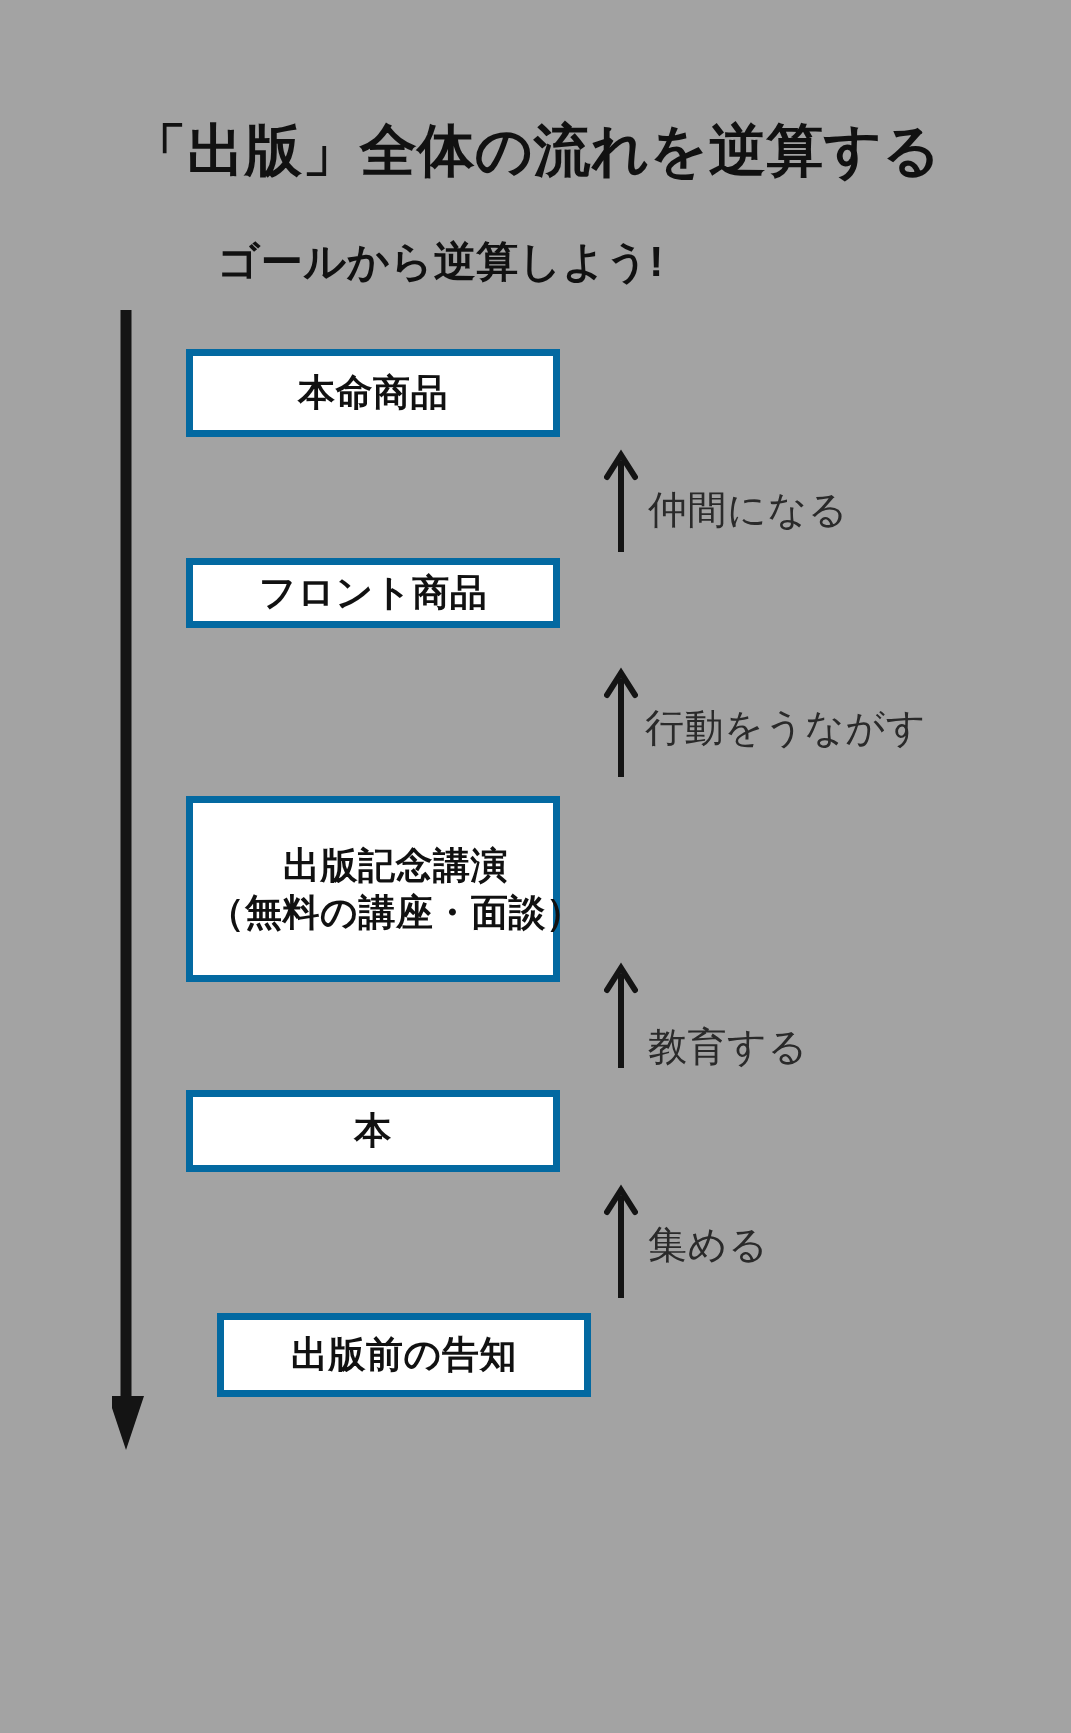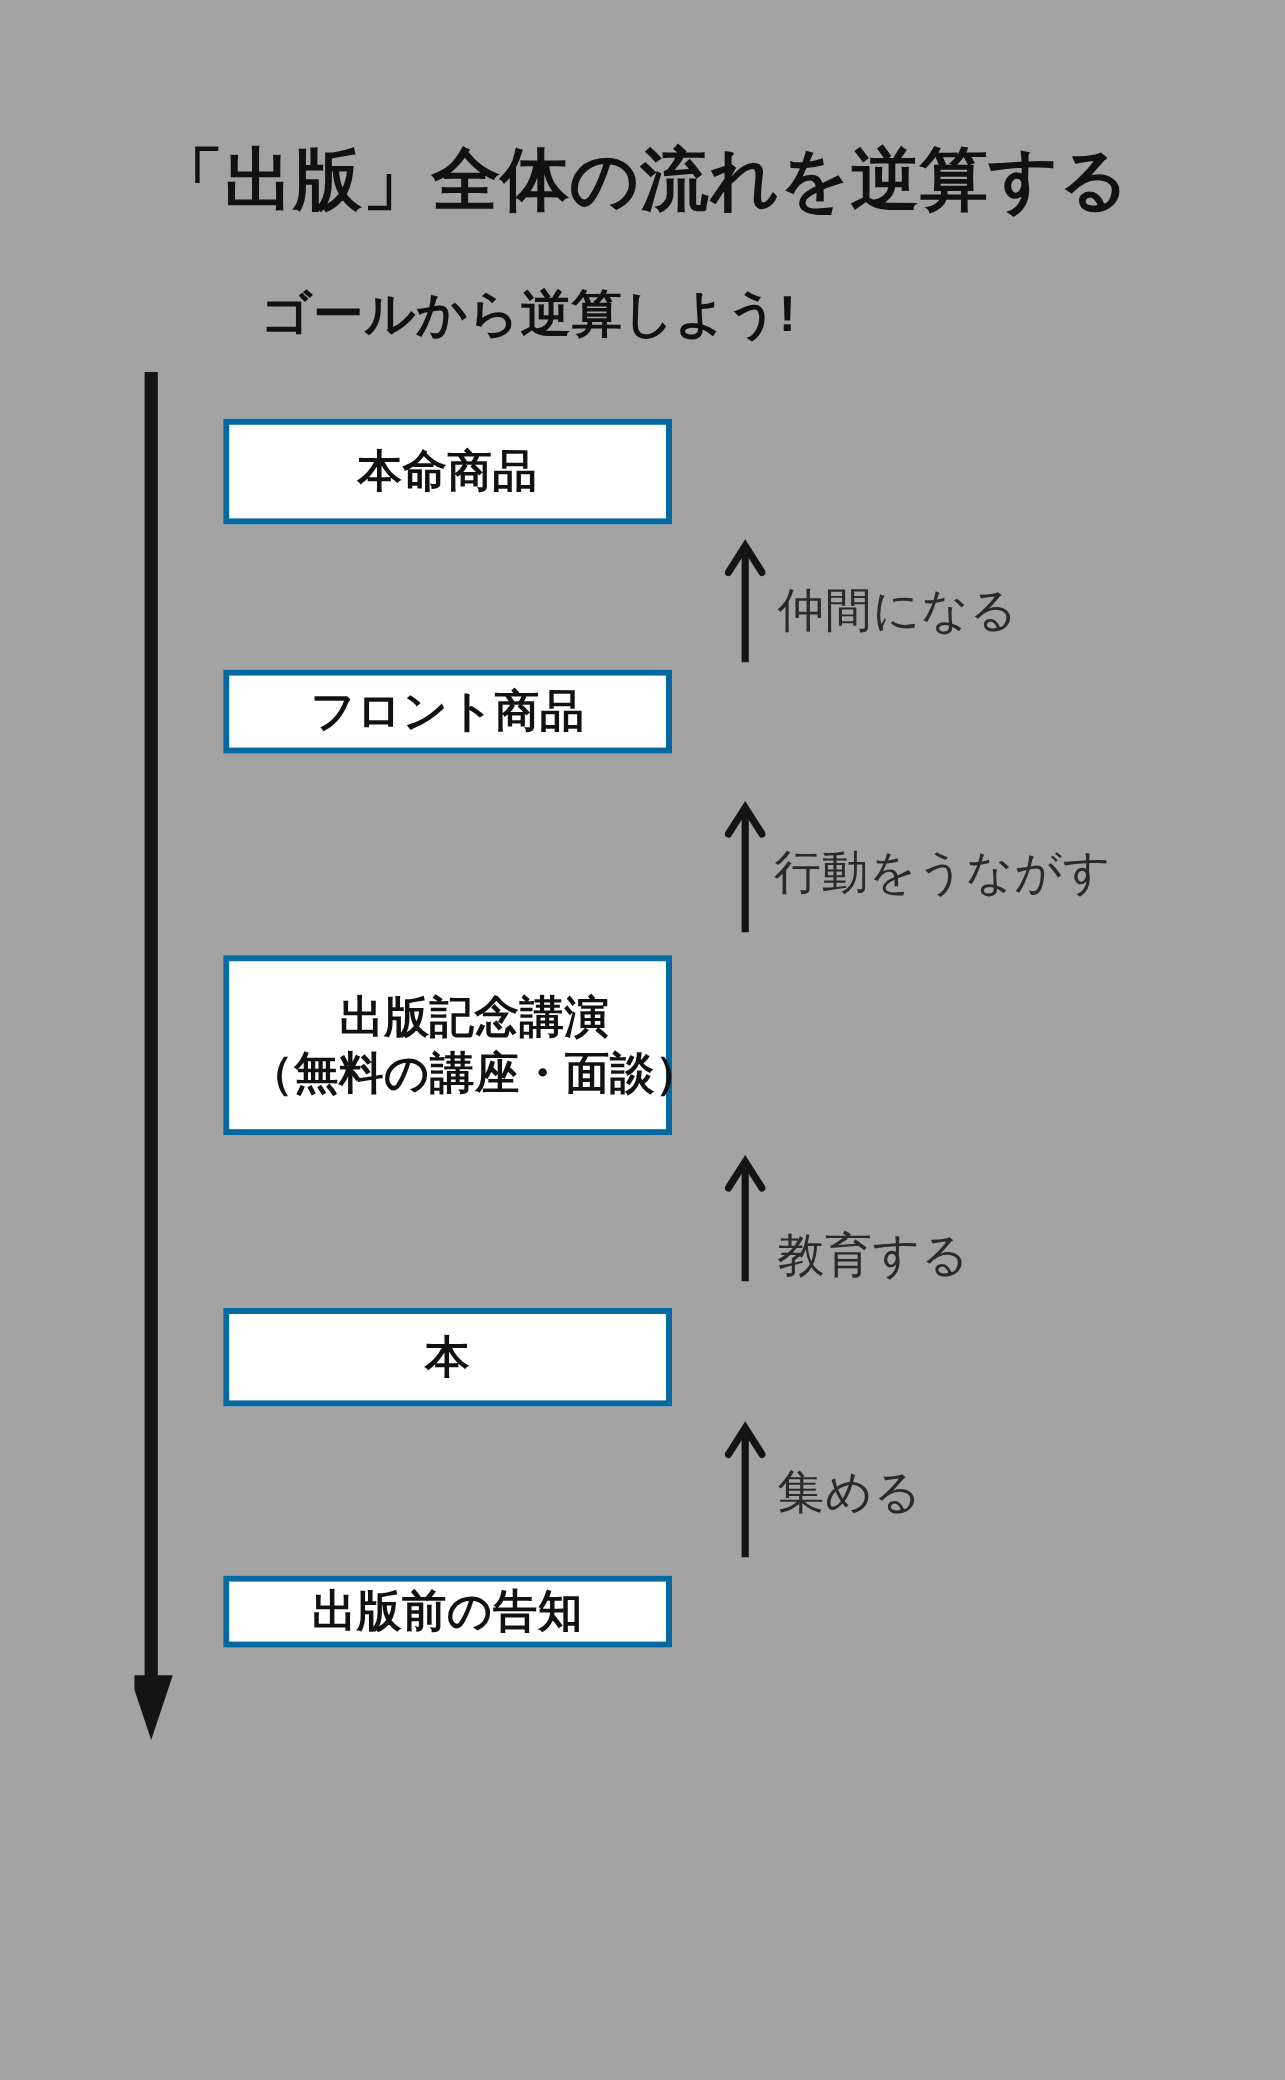--- a/index.html
+++ b/index.html
@@ -57,21 +57,21 @@
     height: 1140px;
   }
   .axis-arrow svg { display: block; }
 
   
   .stage-box {
     position: absolute;
     left: 186px;
     width: 374px;
     box-sizing: border-box;
-    border: 5px solid #0369a1;
+    border: 7px solid #0369a1;
     background: #ffffff;
     display: flex;
     flex-direction: column;
     align-items: center;
     justify-content: center;
     text-align: center;
   }
   .stage-line {
     font-size: 37px;
     font-weight: 700;
@@ -131,21 +131,21 @@
   </div>
 
   <div class="connector" style="left:604px; top:665px; height:112px;">
     <svg width="34" height="112" viewBox="0 0 34 112" xmlns="http://www.w3.org/2000/svg" aria-hidden="true">
       <line x1="17" y1="112" x2="17" y2="14" stroke="#141414" stroke-width="6" stroke-linecap="butt"></line>
       <polyline points="3,30 17,8 31,30" fill="none" stroke="#141414" stroke-width="6" stroke-linecap="round" stroke-linejoin="miter"></polyline>
     </svg>
   </div>
   <div class="connector-label" style="left:645px; top:708px;">行動をうながす</div>
 
-  <div class="stage-box" style="top:796px; height:150px;padding-left:45px;">
+  <div class="stage-box" style="top:796px; height:186px;padding-left:45px;">
     <div class="stage-line">出版記念講演</div>
     <div class="stage-line">（無料の講座・面談）</div>
   </div>
 
   <div class="connector" style="left:604px; top:960px; height:108px;">
     <svg width="34" height="108" viewBox="0 0 34 108" xmlns="http://www.w3.org/2000/svg" aria-hidden="true">
       <line x1="17" y1="108" x2="17" y2="14" stroke="#141414" stroke-width="6" stroke-linecap="butt"></line>
       <polyline points="3,30 17,8 31,30" fill="none" stroke="#141414" stroke-width="6" stroke-linecap="round" stroke-linejoin="miter"></polyline>
     </svg>
   </div>
@@ -156,17 +156,17 @@
   </div>
 
   <div class="connector" style="left:604px; top:1182px; height:116px;">
     <svg width="34" height="116" viewBox="0 0 34 116" xmlns="http://www.w3.org/2000/svg" aria-hidden="true">
       <line x1="17" y1="116" x2="17" y2="14" stroke="#141414" stroke-width="6" stroke-linecap="butt"></line>
       <polyline points="3,30 17,8 31,30" fill="none" stroke="#141414" stroke-width="6" stroke-linecap="round" stroke-linejoin="miter"></polyline>
     </svg>
   </div>
   <div class="connector-label" style="left:648px; top:1225px;">集める</div>
 
-  <div class="stage-box" style="top:1313px; height:60px;">
+  <div class="stage-box" style="top:1313px; height:84px;margin-left:31px;">
     <div class="stage-line">出版前の告知</div>
   </div>
 
 </div>
 
 </body></html>

